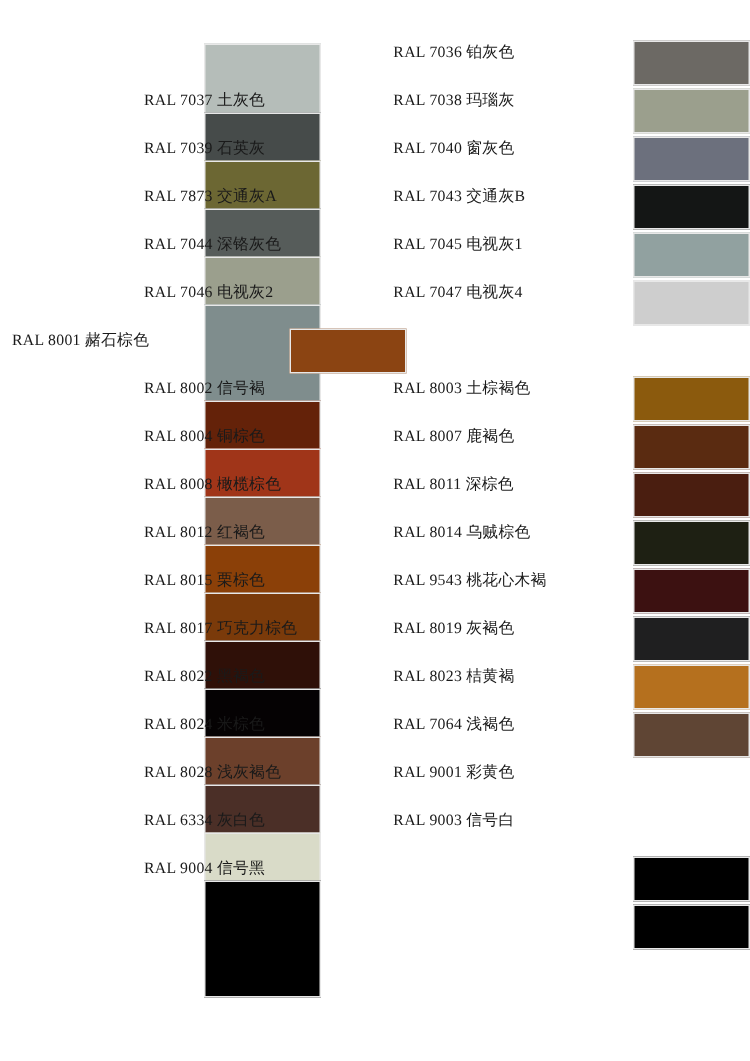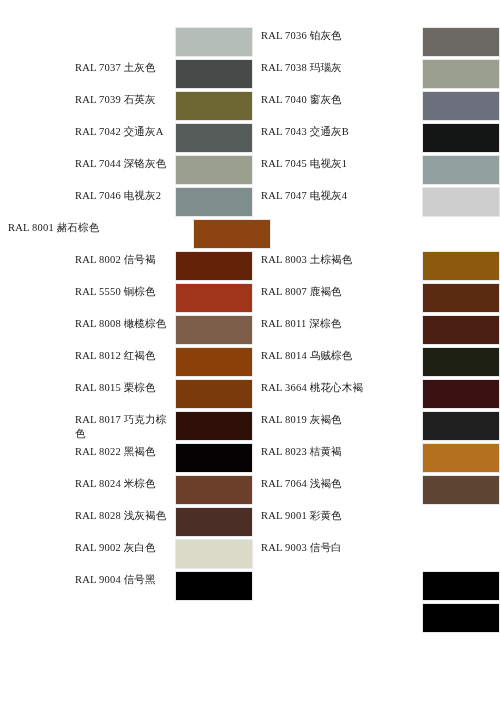--- a/index.html
+++ b/index.html
@@ -24,21 +24,21 @@
     display: flex;
     align-items: stretch;
     height: 32px;
     width: 500px;
   }
   .cell {
     display: flex;
     align-items: stretch;
     width: 271px;
   }
-  .cell.left { padding-left: 75px; }
+  .cell.left { padding-left: 96px; flex-direction: column; }
   .cell.right { padding-left: 8px; }
   .label {
     flex: 1 1 auto;
     font-size: 10.5px;
     line-height: 13.5px;
     color: #1a1a1a;
     letter-spacing: 0.2px;
     padding-top: 3px;
     padding-right: 3px;
     white-space: normal;
@@ -86,21 +86,21 @@
           <div class="label">RAL 7039 石英灰</div>
           <div class="swatch" style="background: rgb(108, 103, 51);"></div>
         </div>
         <div class="cell right">
           <div class="label">RAL 7040 窗灰色</div>
           <div class="swatch" style="background: rgb(108, 112, 125);"></div>
         </div>
       </div>
       <div class="row">
         <div class="cell left">
-          <div class="label">RAL 7042 交通灰A</div>
+          <div class="label">RAL 7873 交通灰A</div>
           <div class="swatch" style="background: rgb(86, 92, 90);"></div>
         </div>
         <div class="cell right">
           <div class="label">RAL 7043 交通灰B</div>
           <div class="swatch" style="background: rgb(20, 22, 21);"></div>
         </div>
       </div>
       <div class="row">
         <div class="cell left">
           <div class="label">RAL 7044 深铬灰色</div>
@@ -132,21 +132,21 @@
           <div class="label">RAL 8002 信号褐</div>
           <div class="swatch" style="background: rgb(100, 34, 9);"></div>
         </div>
         <div class="cell right">
           <div class="label">RAL 8003 土棕褐色</div>
           <div class="swatch" style="background: rgb(139, 90, 13);"></div>
         </div>
       </div>
       <div class="row">
         <div class="cell left">
-          <div class="label">RAL 5550 铜棕色</div>
+          <div class="label">RAL 8004 铜棕色</div>
           <div class="swatch" style="background: rgb(160, 53, 25);"></div>
         </div>
         <div class="cell right">
           <div class="label">RAL 8007 鹿褐色</div>
           <div class="swatch" style="background: rgb(90, 43, 17);"></div>
         </div>
       </div>
       <div class="row">
         <div class="cell left">
           <div class="label">RAL 8008 橄榄棕色</div>
@@ -166,21 +166,21 @@
           <div class="label">RAL 8014 乌贼棕色</div>
           <div class="swatch" style="background: rgb(30, 32, 19);"></div>
         </div>
       </div>
       <div class="row">
         <div class="cell left">
           <div class="label">RAL 8015 栗棕色</div>
           <div class="swatch" style="background: rgb(122, 58, 10);"></div>
         </div>
         <div class="cell right">
-          <div class="label">RAL 3664 桃花心木褐</div>
+          <div class="label">RAL 9543 桃花心木褐</div>
           <div class="swatch" style="background: rgb(60, 17, 17);"></div>
         </div>
       </div>
       <div class="row">
         <div class="cell left">
           <div class="label">RAL 8017 巧克力棕色</div>
           <div class="swatch" style="background: rgb(47, 16, 8);"></div>
         </div>
         <div class="cell right">
           <div class="label">RAL 8019 灰褐色</div>
@@ -212,21 +212,21 @@
           <div class="label">RAL 8028 浅灰褐色</div>
           <div class="swatch" style="background: rgb(75, 47, 39);"></div>
         </div>
         <div class="cell right">
           <div class="label">RAL 9001 彩黄色</div>
           <div class="swatch blank"></div>
         </div>
       </div>
       <div class="row">
         <div class="cell left">
-          <div class="label">RAL 9002 灰白色</div>
+          <div class="label">RAL 6334 灰白色</div>
           <div class="swatch" style="background: rgb(217, 219, 200);"></div>
         </div>
         <div class="cell right">
           <div class="label">RAL 9003 信号白</div>
           <div class="swatch blank"></div>
         </div>
       </div>
       <div class="row">
         <div class="cell left">
           <div class="label">RAL 9004 信号黑</div>

